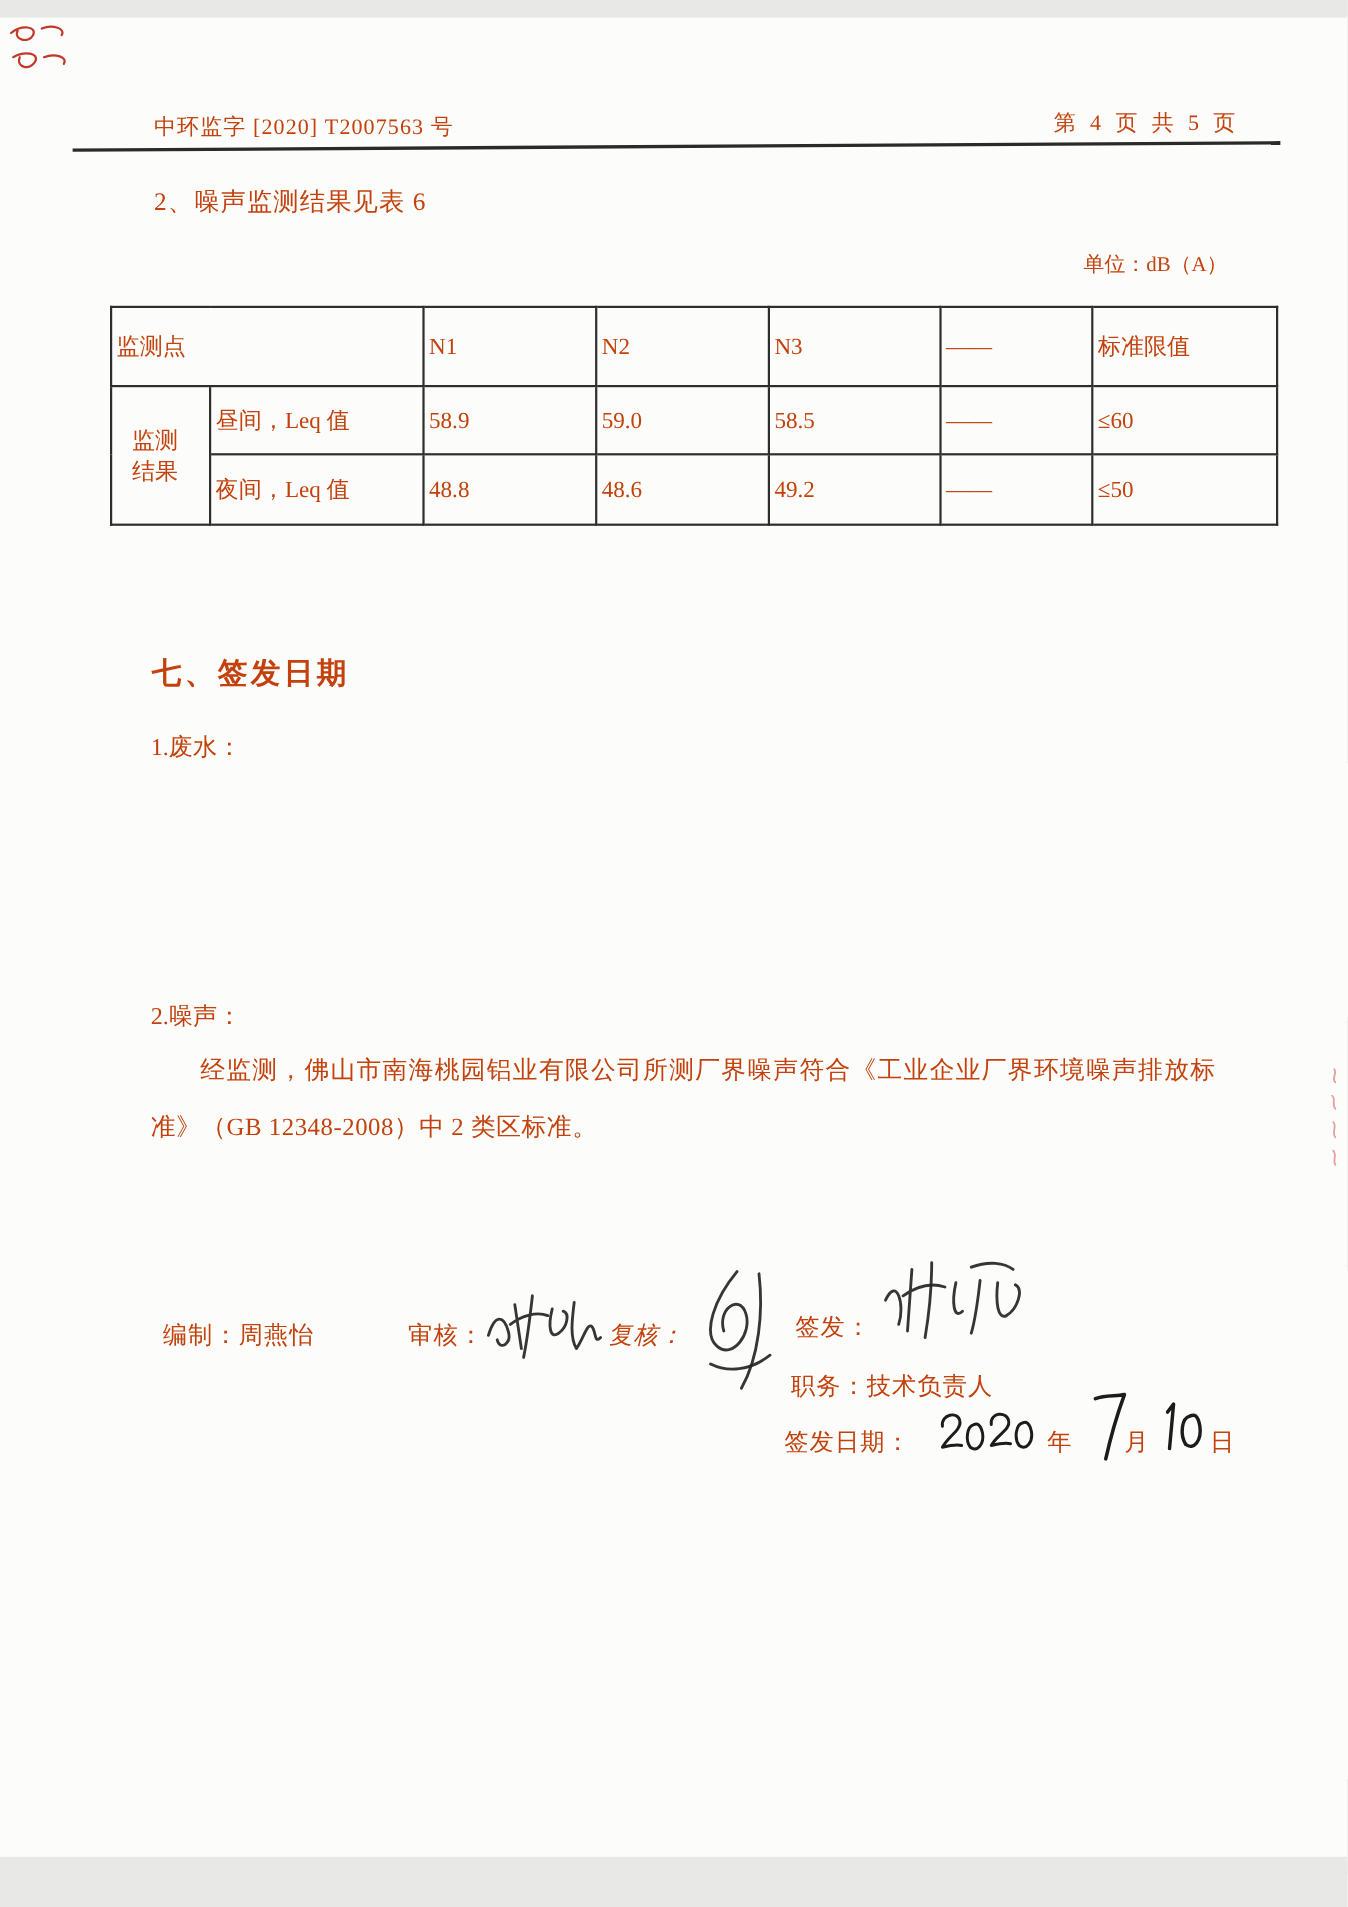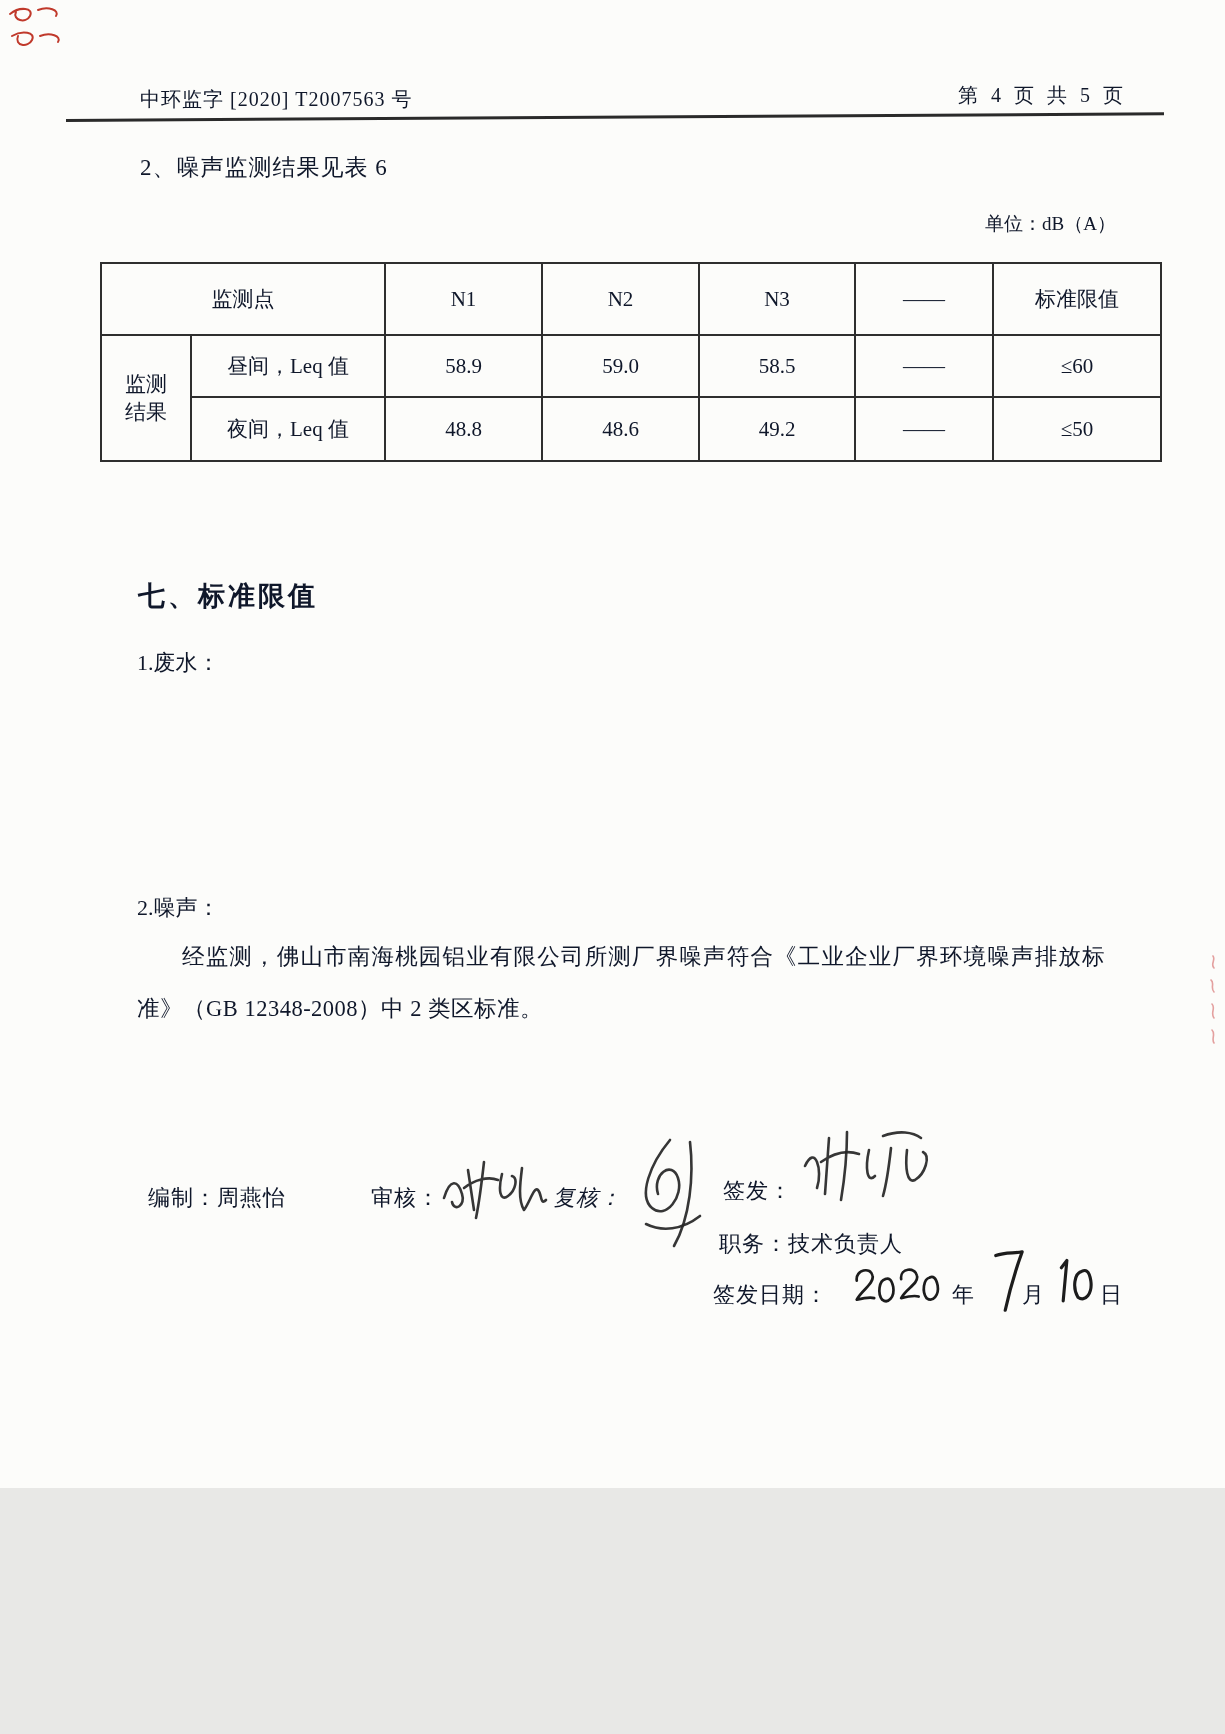--- a/index.html
+++ b/index.html
@@ -1,37 +1,37 @@
 <!DOCTYPE html>
 <html><head>
 <meta charset="utf-8">
 <style>
   * { margin:0; padding:0; box-sizing:border-box; }
   html,body { background:#e8e8e6; }
   .page {
     position:relative;
-    width:1225px; height:1488px;
-    margin:0 auto;
+    width:1225px; height:1672px;
+    margin:16px auto;
     background:#fcfcfa;
     font-family:"Liberation Serif","DejaVu Serif",serif;
-    color:#0f172a;
+    color:#c2410c;
     overflow:hidden;
   }
   .abs { position:absolute; }
   .hdr-left { left:140px; top:86px; font-size:20px; letter-spacing:1px; }
   .hdr-right { left:958px; top:82px; font-size:20px; letter-spacing:4px; }
   .hdr-rule { left:66px; top:119px; width:1098px; height:2.5px; background:#2a2a2a;
               transform:rotate(-0.35deg); transform-origin:left center; }
   .intro { left:140px; top:152px; font-size:23px; letter-spacing:1px; }
   .tbl-title { left:0; top:188px; width:1145px; text-align:center;
                font-size:25px; font-weight:bold; letter-spacing:2px; }
   .unit { left:985px; top:211px; font-size:19px; }
   .noise-table { left:100px; top:262px; border-collapse:collapse; table-layout:fixed;
                  font-size:21px; }
-  .noise-table td { border:2px solid #2e2e2e; text-align:center; vertical-align:middle;
+  .noise-table td { border:2px solid #2e2e2e; text-align:left; vertical-align:middle;
                     padding:0 4px; }
   .note { left:137px; top:467px; font-size:18px; letter-spacing:0.5px; }
   .sec-head { left:138px; top:578px; font-size:27px; font-weight:bold; letter-spacing:3px; }
   .item-label { font-size:22px; }
   .item1-label { left:137px; top:648px; }
   .item2-label { left:137px; top:893px; }
   .para { left:137px; width:968px; font-size:22.5px; line-height:52px;
           text-align:justify; text-indent:2em; letter-spacing:0.5px; }
   .para1 { top:679px; }
   .para2 { top:931px; }
@@ -94,21 +94,21 @@
         <td>48.8</td>
         <td>48.6</td>
         <td>49.2</td>
         <td>——</td>
         <td>≤50</td>
       </tr>
     </tbody>
   </table>
 
 
-  <div class="abs sec-head">七、标准限值</div>
+  <div class="abs sec-head">七、签发日期</div>
   <div class="abs item-label item1-label">1.废水：</div>
   <div class="abs item-label item2-label">2.噪声：</div>
   <div class="abs para para2">经监测，佛山市南海桃园铝业有限公司所测厂界噪声符合《工业企业厂界环境噪声排放标准》（GB 12348-2008）中 2 类区标准。</div>
 
   <svg class="abs red-faint" style="left:1206px; top:952px;" width="14" height="95" viewBox="0 0 14 95">
     <path d="M7 4 C10 8 4 12 8 16 M5 28 C9 31 4 36 8 40 M6 52 C10 56 4 61 8 66 M6 78 C10 82 5 87 8 91"></path>
   </svg>
 
   <div class="abs sign-label" style="left:148px; top:1183px;">编制：周燕怡</div>
 

